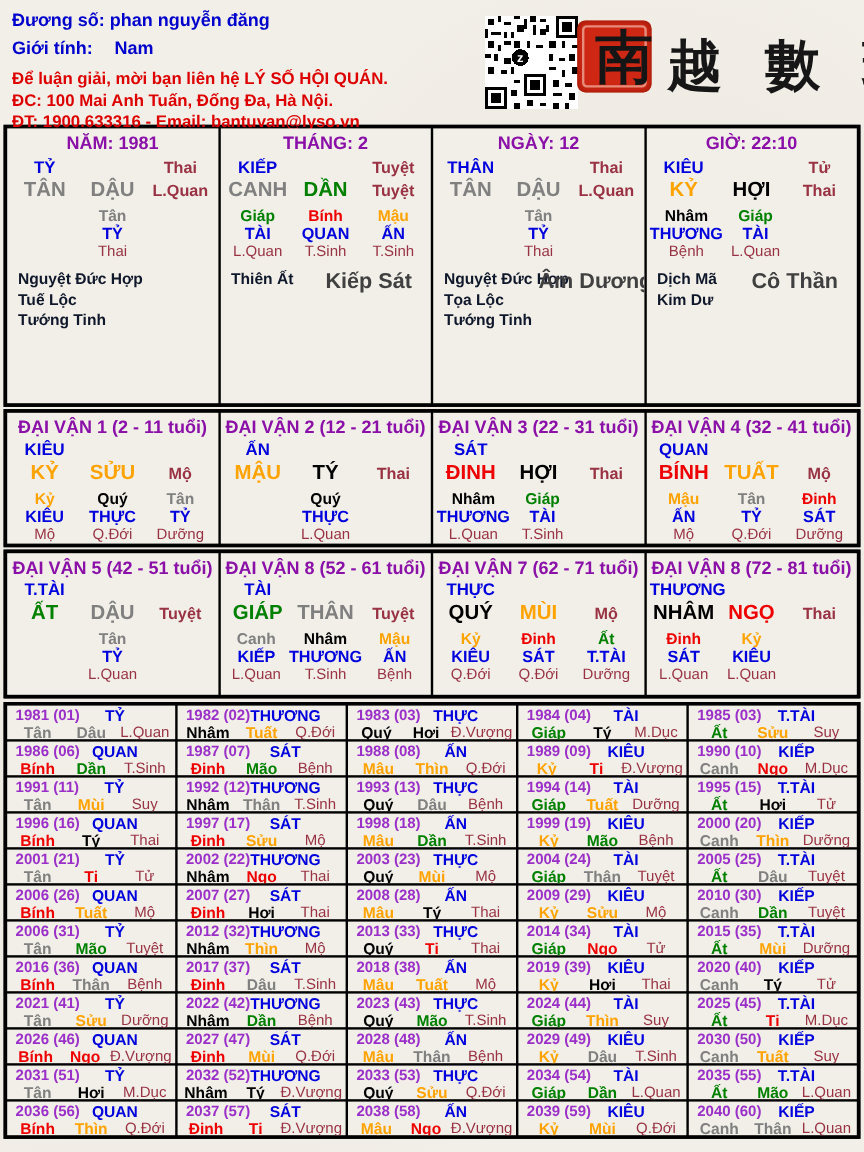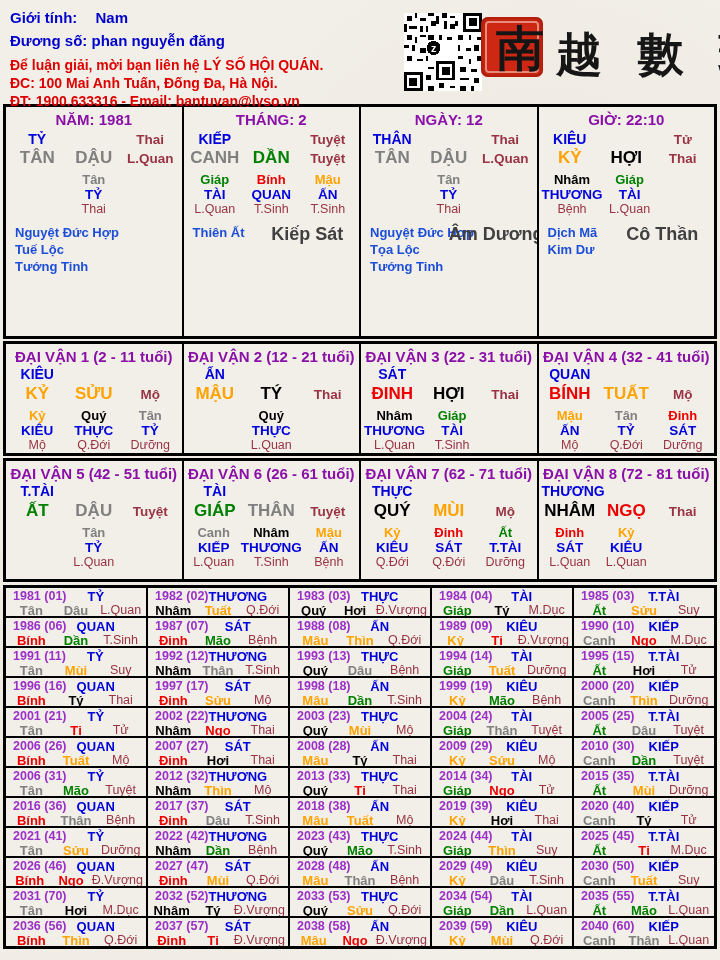--- a/index.html
+++ b/index.html
@@ -40,47 +40,47 @@
   .p-main .st,.p-godrow .st{font-size:13.5px;align-self:center;}
   .dv-godrow{font-size:14px;margin-top:1px;}
   .dv-main{font-size:17px;margin-top:2px;}
   .dv-main .st{font-size:13.5px;align-self:center;}
   .hidrow{margin-top:4px;}
   .hid{line-height:15px;}
   .hid .hstem{font-size:13px;}
   .hid .hgod{font-size:13.5px;}
   .hid .hstage{font-size:12.5px;font-weight:normal;}
   .shensha{position:relative;margin-top:7px;text-align:left;}
-  .red-list div{color:#1d4ed8;font-size:13px;line-height:17px;padding-left:6px;font-weight:bold;}
+  .red-list div{color:#0f172a;font-size:13px;line-height:17px;padding-left:6px;font-weight:bold;}
   .black-note{position:absolute;left:50%;top:0;color:#404040;font-size:18px;white-space:nowrap;}
   
   .ycell{padding:1px 3px 0 3px;overflow:hidden;}
   .yline1{display:flex;line-height:13px;margin-top:1px;align-items:flex-end;}
   .y-num{color:#9a30c8;font-size:12.5px;font-weight:bold;margin-left:4px;white-space:nowrap;}
   .y-god{flex:1;text-align:center;font-size:13px;font-weight:bold;padding-right:18px;}
   .yline2{line-height:13px;margin-top:1px;font-size:13px;font-weight:bold;}
   .yline2 .st{font-size:12.5px;font-weight:normal;}
   
   .c-wood{color:#008000}.c-fire{color:#ee0000}.c-earth{color:#ffa300}
   .c-metal{color:#808080}.c-water{color:#000}
   .c-god{color:#0000dd}.c-stage{color:#993344}
 </style>
 </head>
 <body>
 
 <div class="page">
   <div class="hdr">
     <div class="hdr-text">
       <div class="h-blue">
+        <span>Đương số:</span>
+        <span>phan nguyễn đăng</span>
+      </div>
+      <div class="h-blue">
         <span>Giới tính:</span>
         <span class="gender-val">Nam</span>
-      </div>
-      <div class="h-blue">
-        <span>Đương số:</span>
-        <span>phan nguyễn đăng</span>
       </div>
       <div class="h-red" style="margin-top:4px">Để luận giải, mời bạn liên hệ LÝ SỐ HỘI QUÁN.</div>
       <div class="h-red">ĐC: 100 Mai Anh Tuấn, Đống Đa, Hà Nội.</div>
       <div class="h-red">ĐT: 1900.633316 - Email: bantuvan@lyso.vn</div>
     </div>
     <svg class="qr" viewBox="0 0 29 29" shape-rendering="crispEdges">
       <rect width="29" height="29" fill="#ffffff"></rect>
       <g fill="#000000">
         <rect x="22" y="0" width="7" height="7"></rect>
           <rect x="0" y="22" width="7" height="7"></rect>
@@ -389,21 +389,21 @@
         </div>
         <div class="grid3 hidrow">
           <div class="hid" style="grid-column: 2;">
             <div class="hstem c-metal">Tân</div>
             <div class="hgod c-god">TỶ</div>
             <div class="hstage c-stage">L.Quan</div>
           </div>
         </div>
       </div>
       <div class="dv">
-        <div class="p-title c-purple">ĐẠI VẬN 6 (26 - 61 tuổi)</div>
+        <div class="p-title c-purple">ĐẠI VẬN 8 (52 - 61 tuổi)</div>
         <div class="grid3 dv-godrow">
           <span class="c-god">TÀI</span>
         </div>
         <div class="grid3 dv-main">
           <span class="c-wood">GIÁP</span>
           <span class="c-metal">THÂN</span>
           <span class="st c-stage">Tuyệt</span>
         </div>
         <div class="grid3 hidrow">
           <div class="hid" style="grid-column: 1;">
@@ -1021,21 +1021,21 @@
           <span class="y-god c-god">KIẾP</span>
         </div>
         <div class="grid3 yline2">
           <span class="c-metal">Canh</span>
           <span class="c-earth">Tuất</span>
           <span class="st c-stage">Suy</span>
         </div>
       </div>
       <div class="ycell">
         <div class="yline1">
-          <span class="y-num">2031 (70)</span>
+          <span class="y-num">2031 (51)</span>
           <span class="y-god c-god">TỶ</span>
         </div>
         <div class="grid3 yline2">
           <span class="c-metal">Tân</span>
           <span class="c-water">Hợi</span>
           <span class="st c-stage">M.Dục</span>
         </div>
       </div>
       <div class="ycell">
         <div class="yline1">

